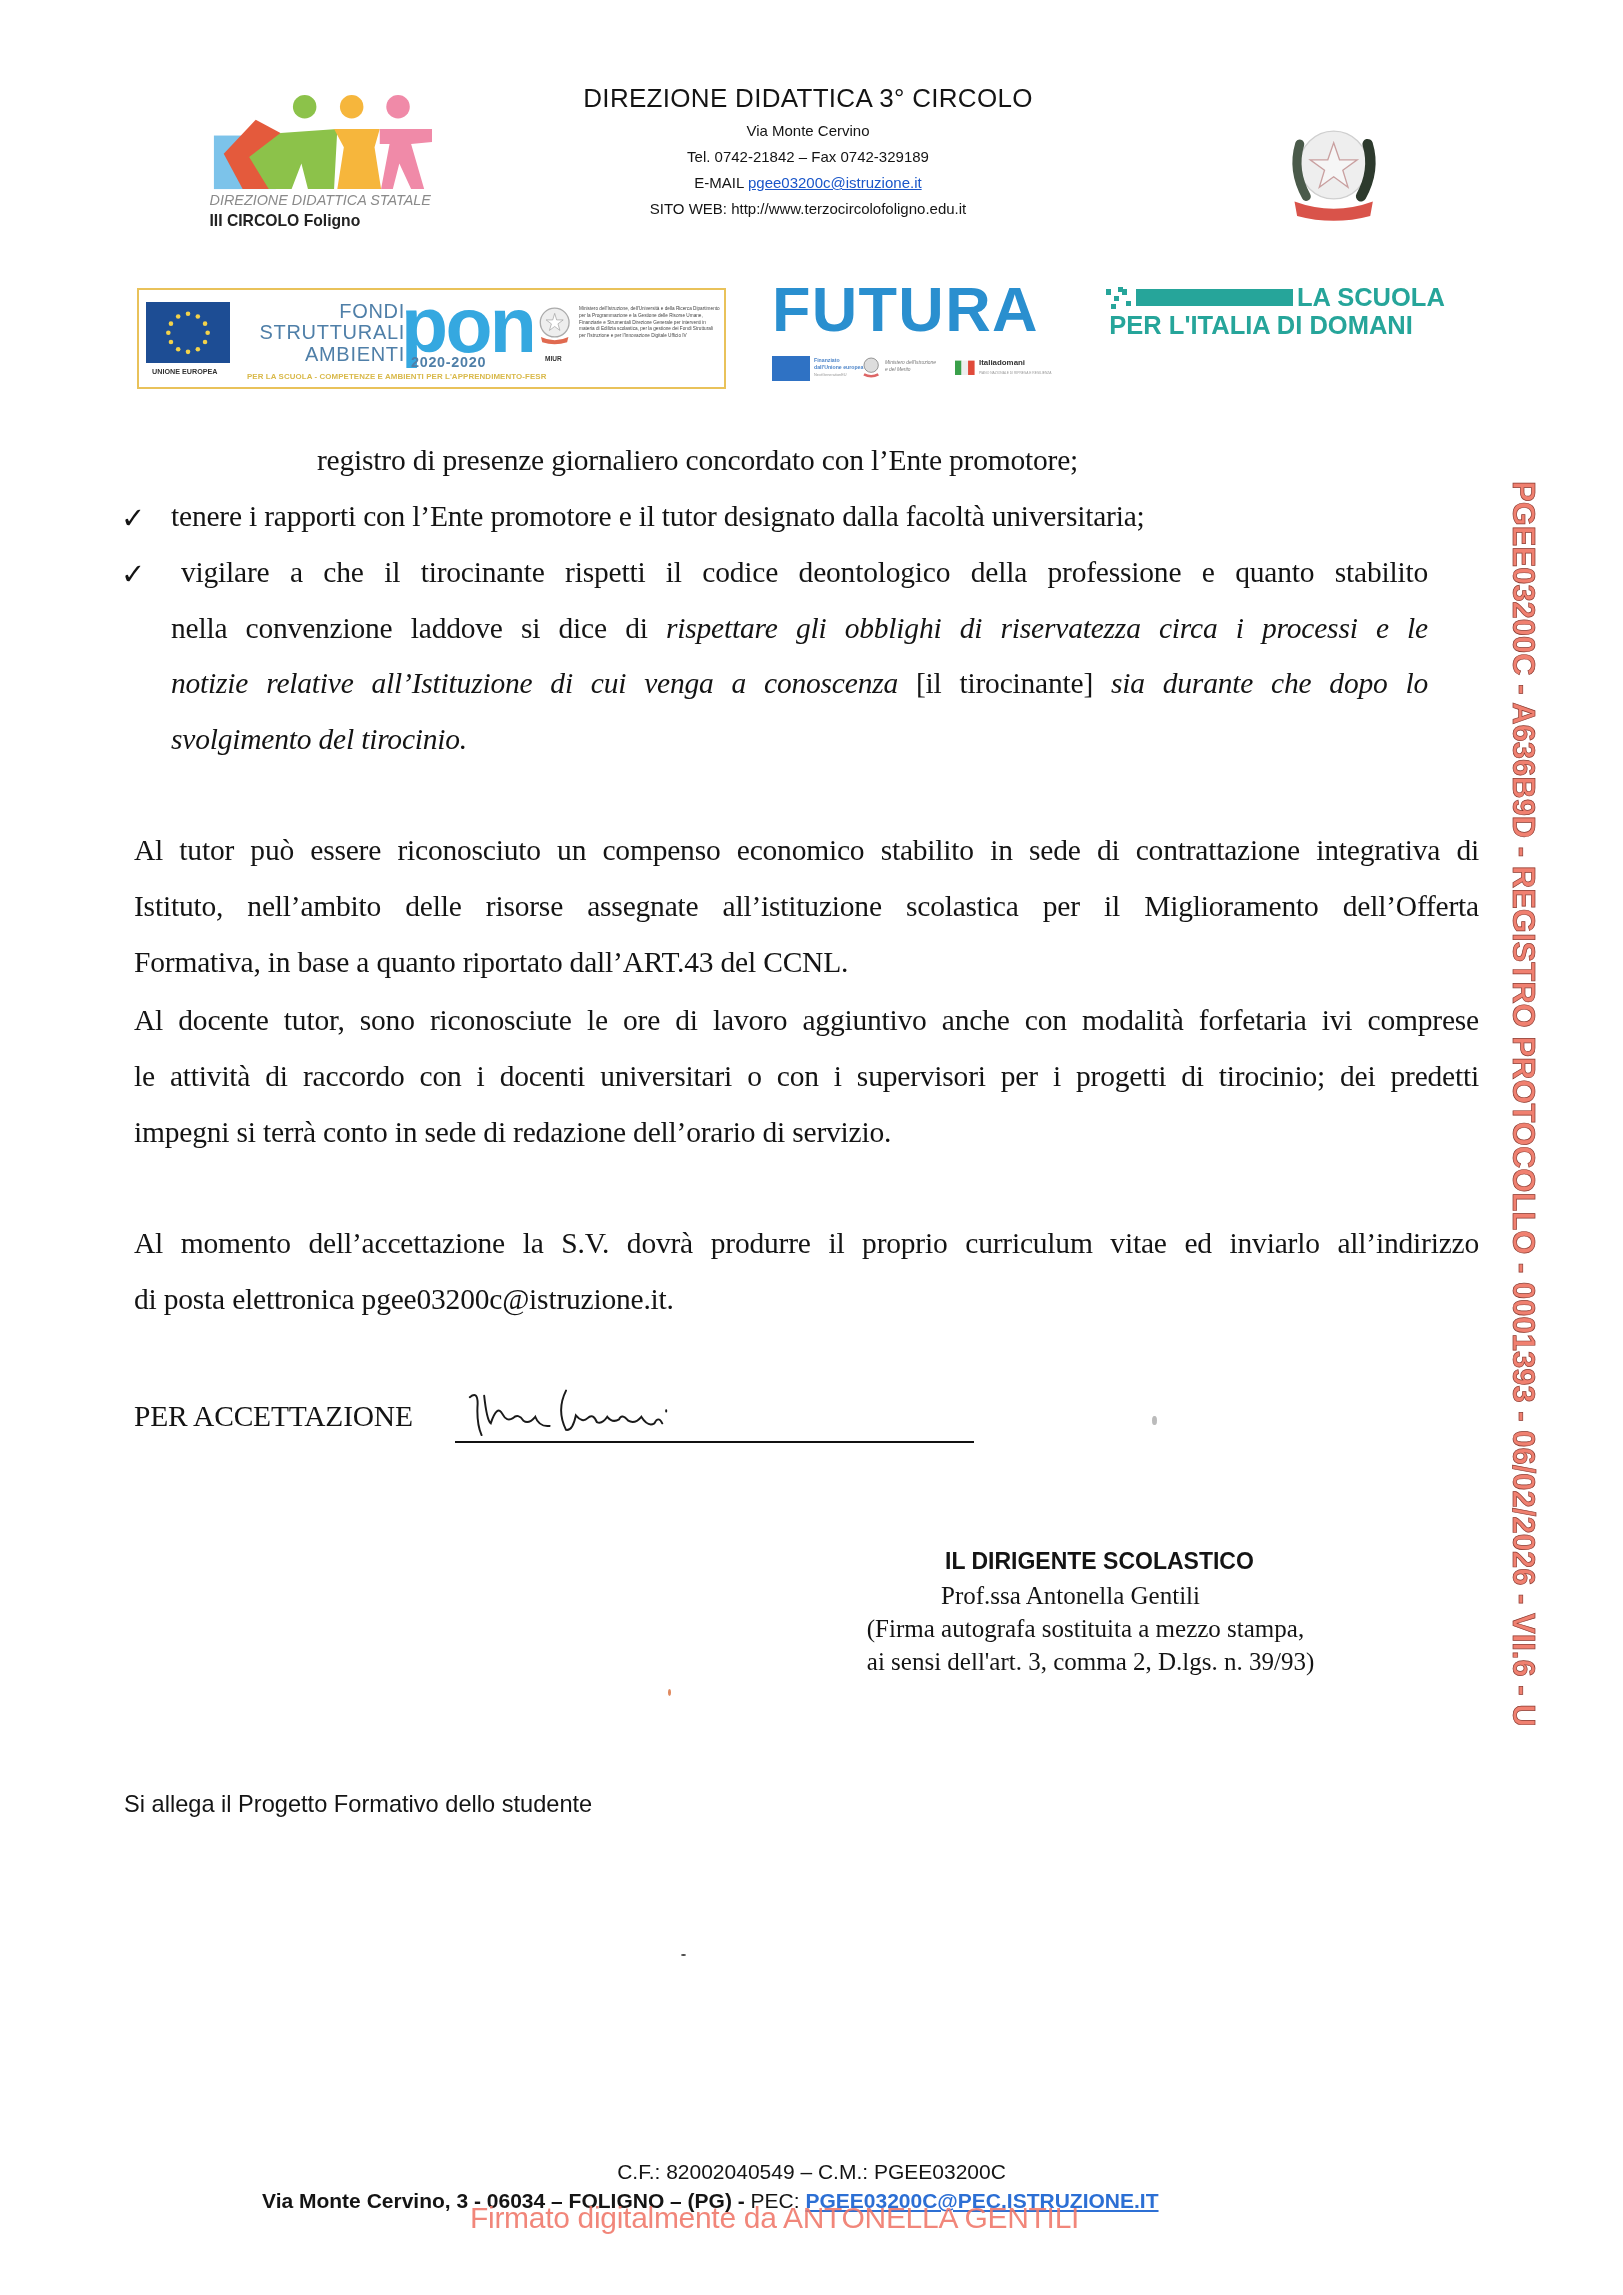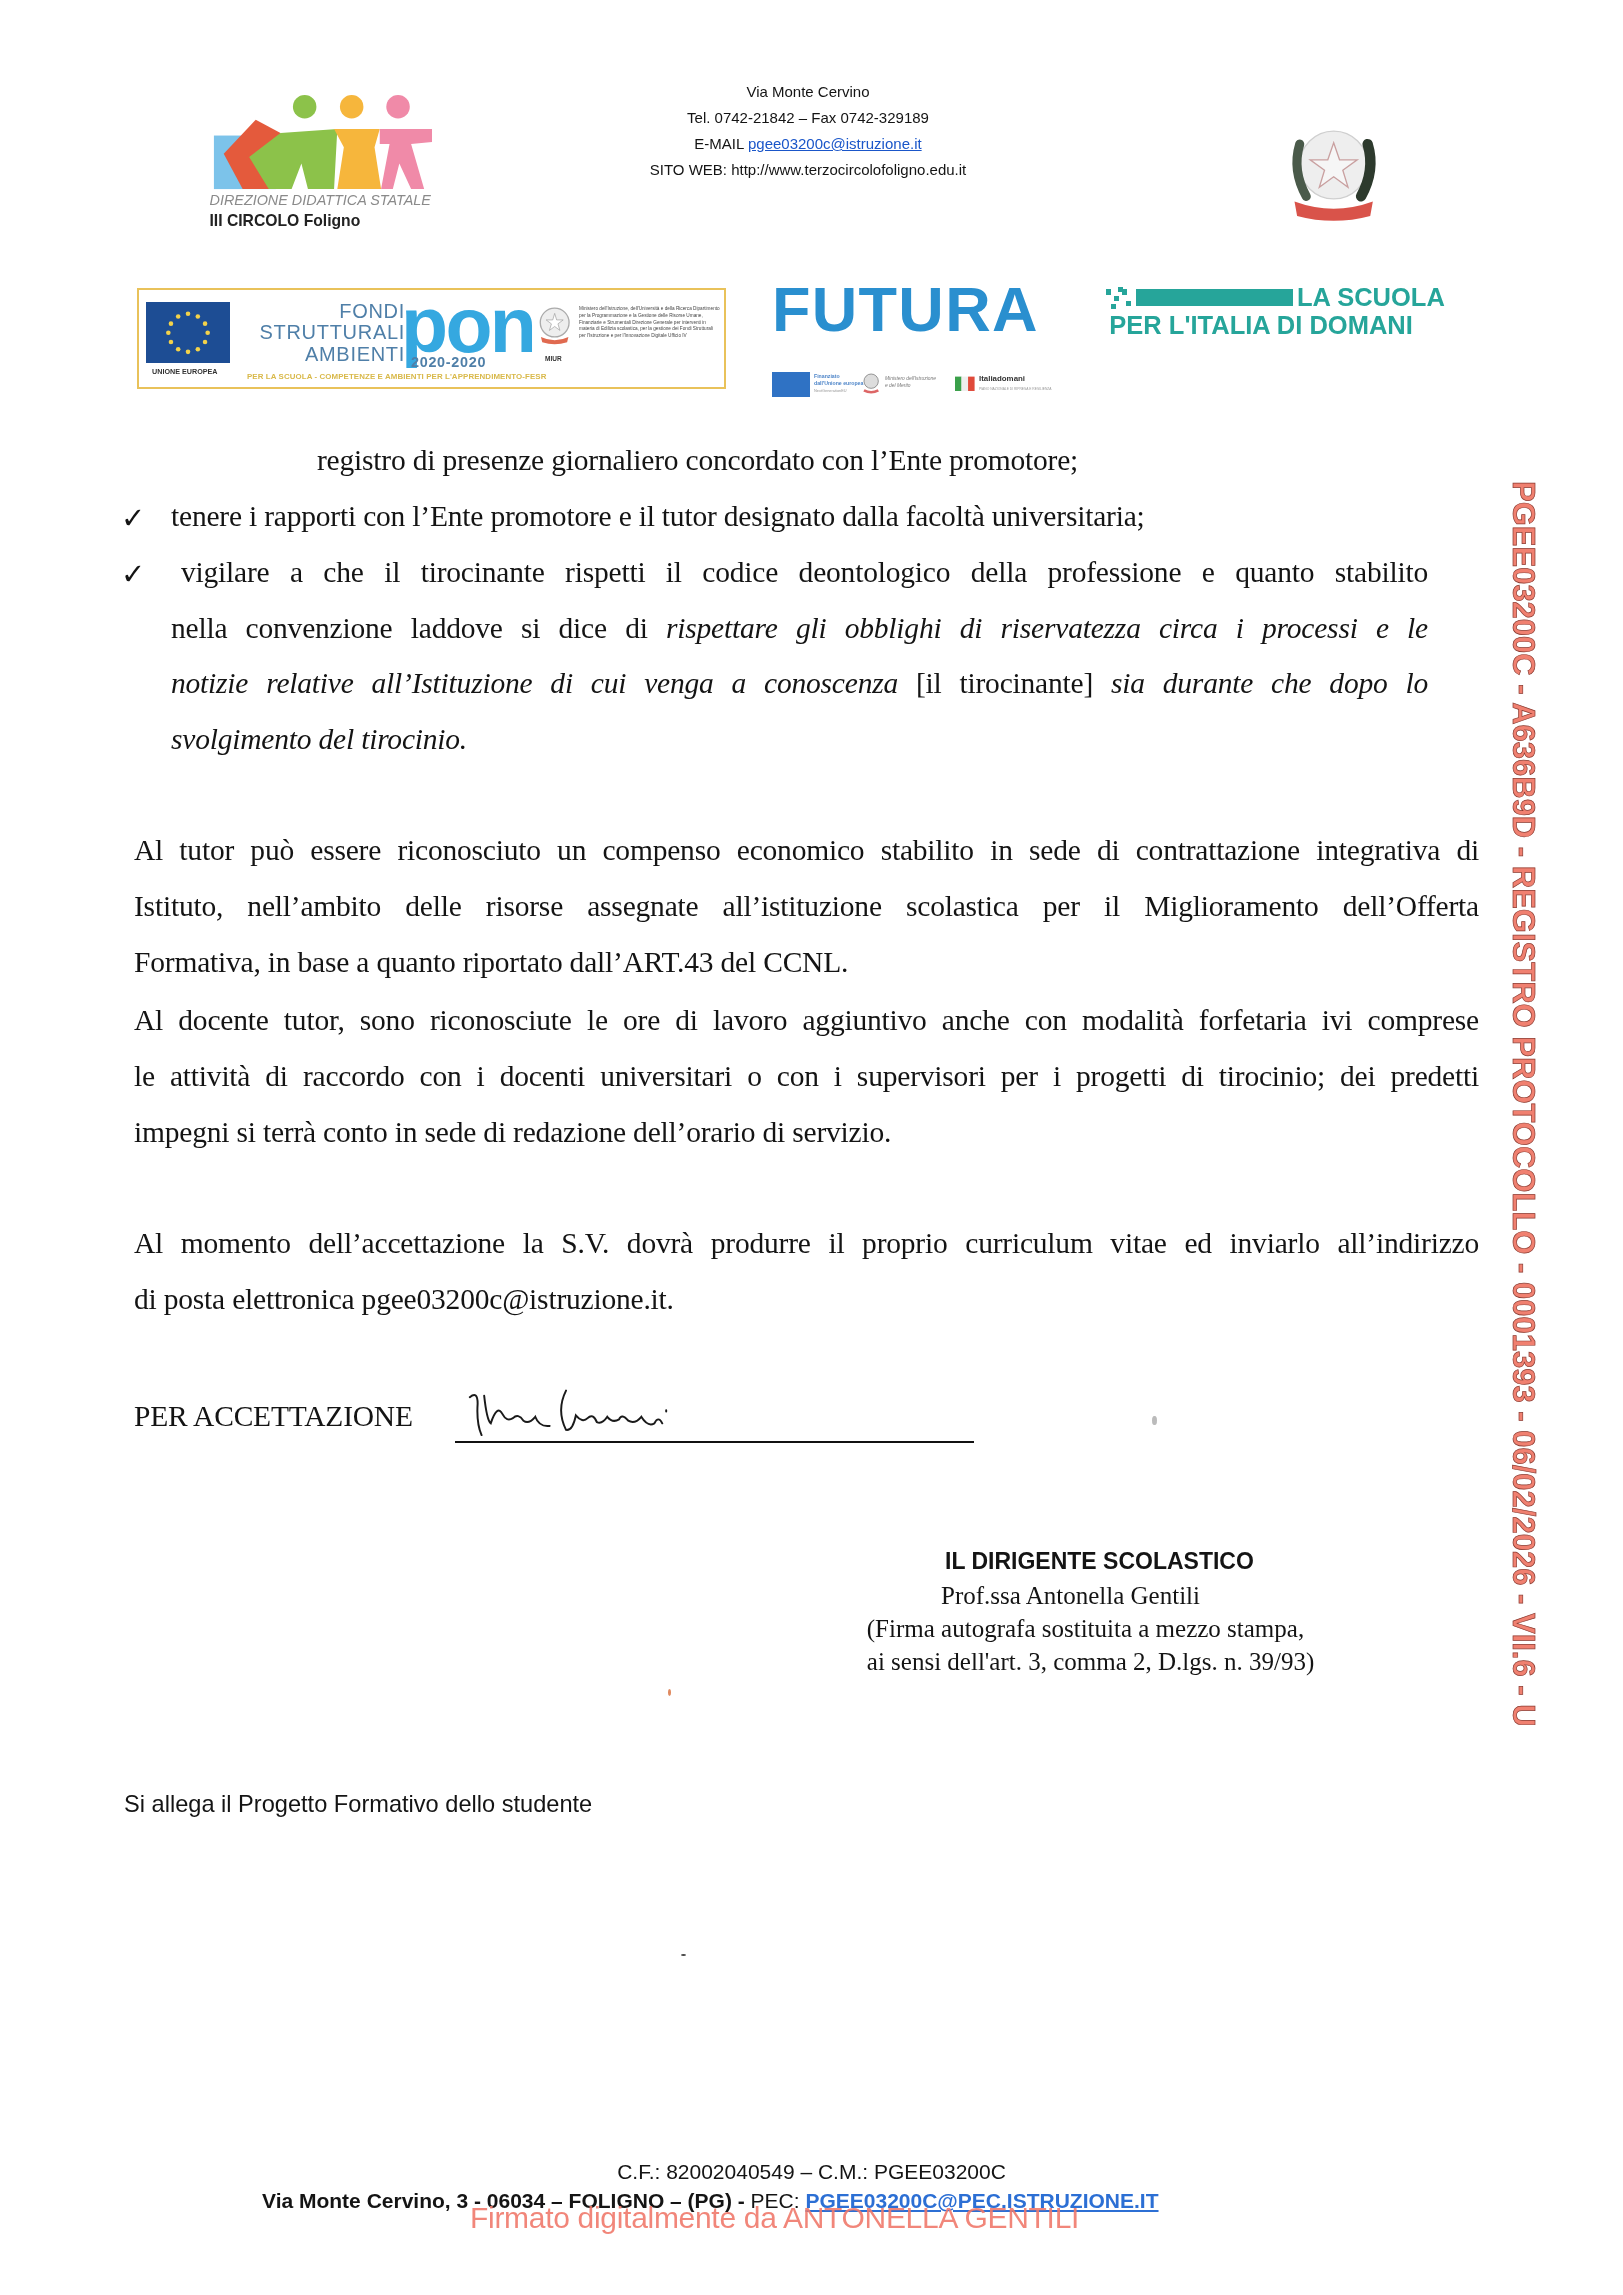--- a/index.html
+++ b/index.html
@@ -35,21 +35,21 @@
     #pon .pon-strip { position: absolute; left: 108px; top: 82px; font-size: 7.9px; color: #d9b94a; font-weight: bold; letter-spacing: 0.1px; white-space: nowrap; }
 
     
     #futura { left: 772px; top: 278px; font-size: 63px; font-weight: bold; color: #2a8fcf; letter-spacing: 1.3px; line-height: 63px; }
     #lascuola { left: 1106px; top: 283px; width: 367px; }
     #lascuola .bar-wrap { position: absolute; left: 0; top: 2.6px; width: 187px; height: 26px; }
     #lascuola .bar { position: absolute; left: 29.5px; top: 3.9px; width: 157px; height: 17px; background: #26a59a; }
     #lascuola .pix { position: absolute; background: #26a59a; width: 5.2px; height: 5.2px; }
     #lascuola .ls1 { position: absolute; left: 191px; top: 0; font-size: 25.5px; font-weight: bold; color: #26a59a; white-space: nowrap; line-height: 29px; }
     #lascuola .ls2 { position: absolute; left: 3.3px; top: 27.5px; font-size: 25.5px; font-weight: bold; color: #26a59a; white-space: nowrap; line-height: 29px; }
-    #futura-sub { left: 772px; top: 369px; width: 314px; height: 33px; padding-left: 17px; }
+    #futura-sub { left: 772px; top: 353px; width: 314px; height: 33px; padding-left: 17px; }
     #futura-sub .eu-mini { position: absolute; left: 0; top: 3.3px; width: 38px; height: 25px; background: #2f72c4; }
     #futura-sub .t { position: absolute; font-size: 5.2px; color: #6a8fbf; line-height: 6.5px; }
     #futura-sub .mini-emblem { position: absolute; left: 90px; top: 3.3px; width: 18.3px; height: 23.6px; }
     #futura-sub .it-flag { position: absolute; left: 183px; top: 5.2px; width: 19.6px; height: 19.6px; }
 
     
     .body-text { font-size: 29.5px; line-height: 34px; white-space: nowrap; letter-spacing: -0.2px; }
     .just { text-align: justify; text-align-last: justify; white-space: normal; }
     .check { font-size: 29px; }
     em { font-style: italic; }
@@ -89,20 +89,21 @@
     <polygon points="200,72 270,72 262,100 272,164 205,164 215,100" fill="#f6b63c"></polygon>
     <circle cx="227" cy="38" r="18" fill="#f6b63c"></circle>
     <polygon points="270,72 350,72 350,92 318,95 338,164 318,164 300,125 290,164 272,164 285,95 270,95" fill="#f08aa8"></polygon>
     <circle cx="298" cy="38" r="18" fill="#f08aa8"></circle>
   </svg>
   <div class="logo-t1 sans">DIREZIONE DIDATTICA STATALE</div>
   <div class="logo-t2 sans">III  CIRCOLO Foligno</div>
 </div>
 
 <div id="header-center" class="abs sans">
+  <div class="h-title">DIREZIONE DIDATTICA 3° CIRCOLO</div>
   <div class="h-line">Via Monte Cervino</div>
   <div class="h-line">Tel. 0742-21842 – Fax 0742-329189</div>
   <div class="h-line">
     <span>E-MAIL</span>
     <span class="link">pgee03200c@istruzione.it</span>
   </div>
   <div class="h-line">
     <span>SITO WEB:</span>
     <span>http://www.terzocircolofoligno.edu.it</span>
   </div>

